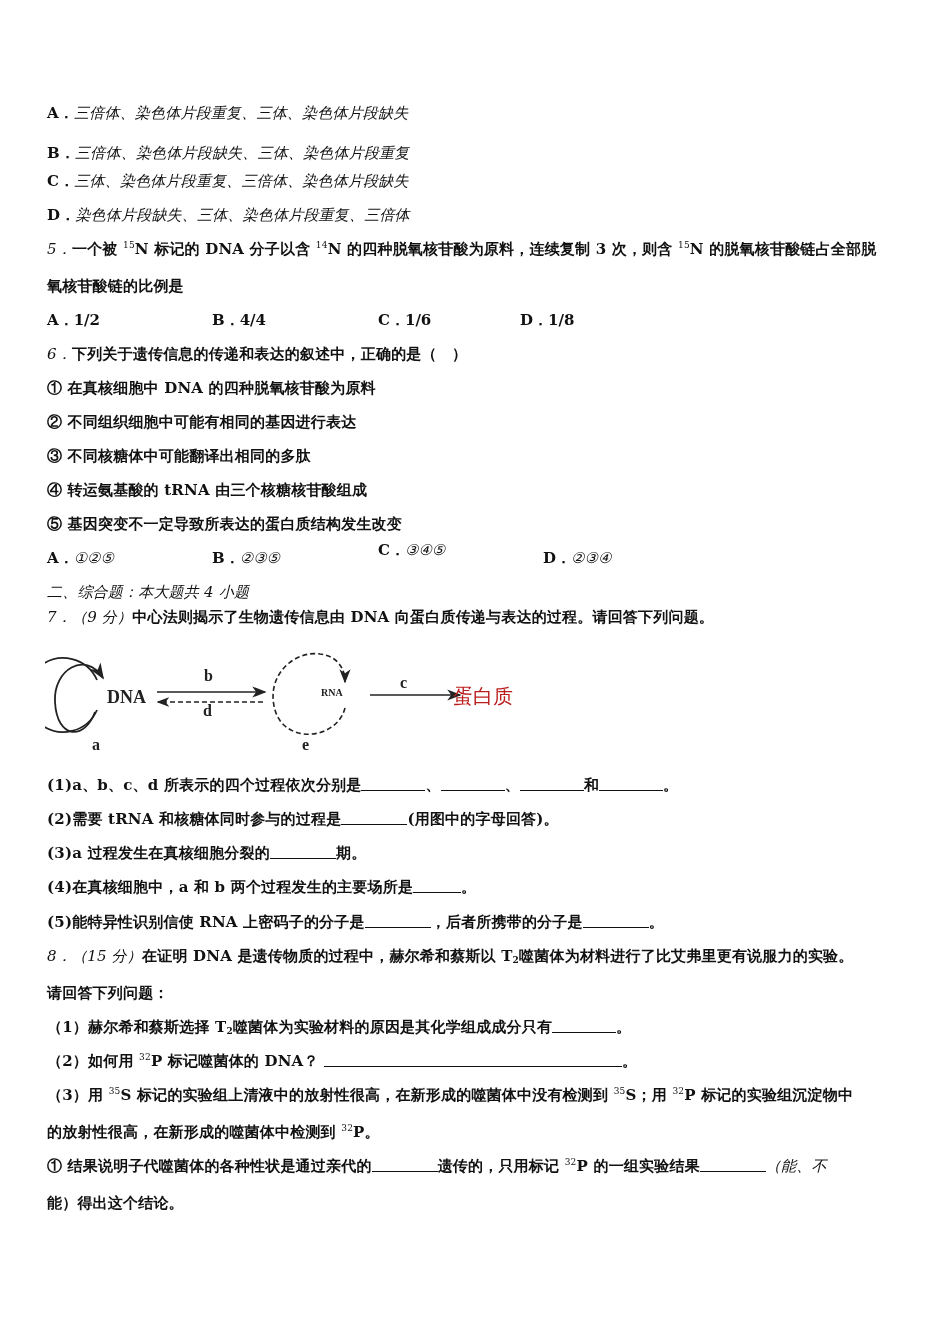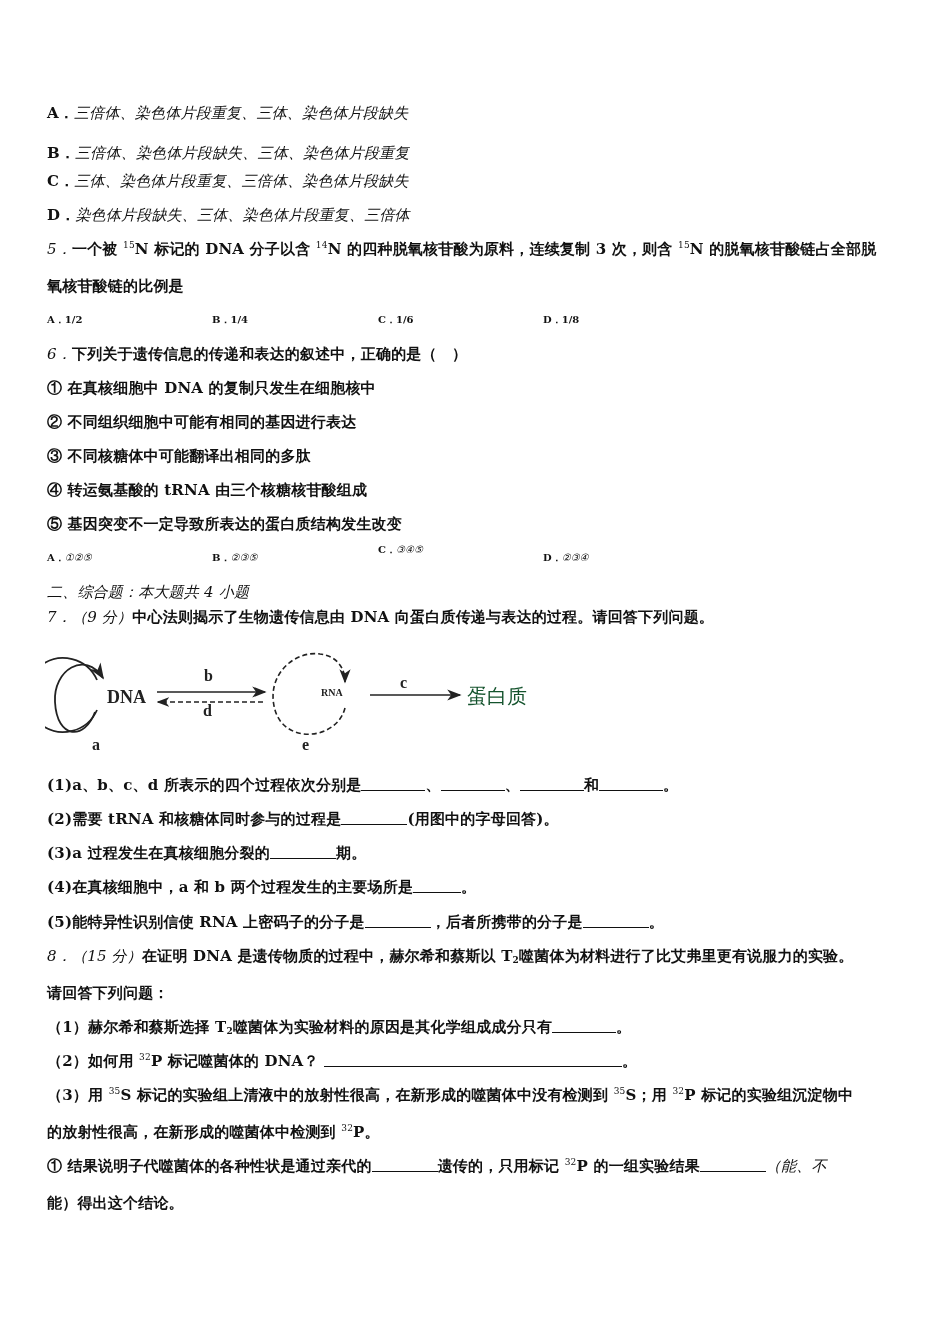--- a/index.html
+++ b/index.html
@@ -1,49 +1,49 @@
 <!DOCTYPE html>
 <html><head>
 <meta charset="utf-8">
 <style>
   html, body { margin: 0; padding: 0; background: #ffffff; }
   body { width: 950px; height: 1344px; position: relative; overflow: hidden;
          font-family: "DejaVu Serif", "Liberation Serif", serif; color: #111; }
   .line { position: absolute; left: 47px; font-size: 15px; line-height: 20px; white-space: nowrap;
           font-weight: bold; letter-spacing: 0.2px; }
   .normal { font-weight: normal; font-style: italic; }
-  .opt { position: absolute; font-size: 10px; line-height: 20px; font-weight: bold; white-space: nowrap; }
+  .opt { position: absolute; font-size: 15px; line-height: 20px; font-weight: bold; white-space: nowrap; }
   sup { font-size: 9px; vertical-align: 6px; line-height: 0; font-weight: normal; }
   sub { font-size: 9px; vertical-align: -2px; line-height: 0; }
   .blank { display: inline-block; border-bottom: 1.3px solid #111; height: 15px; vertical-align: -1px; }
   .diagram { position: absolute; left: 45px; top: 640px; width: 510px; height: 118px; }
   .diagram .lbl { position: absolute; font-family: "Liberation Serif", serif; font-weight: bold; color: #222; }
 </style>
 </head>
 <body>
 
 <div>
   <div class="line" style="top:103px"><span>A．</span><span class="normal">三倍体、染色体片段重复、三体、染色体片段缺失</span></div>
   <div class="line" style="top:143px"><span>B．</span><span class="normal">三倍体、染色体片段缺失、三体、染色体片段重复</span></div>
   <div class="line" style="top:171px"><span>C．</span><span class="normal">三体、染色体片段重复、三倍体、染色体片段缺失</span></div>
   <div class="line" style="top:205px"><span>D．</span><span class="normal">染色体片段缺失、三体、染色体片段重复、三倍体</span></div>
 </div>
 
 <div>
   <div class="line" style="top:239px"><span class="normal">5．</span><span>一个被</span> <sup>15</sup><span>N 标记的 DNA 分子以含</span> <sup>14</sup><span>N 的四种脱氧核苷酸为原料，连续复制 3 次，则含</span> <sup>15</sup><span>N 的脱氧核苷酸链占全部脱</span></div>
   <div class="line" style="top:276px">氧核苷酸链的比例是</div>
   <div class="opt" style="top:310px;left:47px"><span>A．</span><span>1/2</span></div>
-  <div class="opt" style="top:310px;left:212px"><span>B．</span><span>1/4</span></div>
+  <div class="opt" style="top:310px;left:212px"><span>B．</span><span>4/4</span></div>
   <div class="opt" style="top:310px;left:378px"><span>C．</span><span>1/6</span></div>
-  <div class="opt" style="top:310px;left:543px"><span>D．</span><span>1/8</span></div>
+  <div class="opt" style="top:310px;left:520px"><span>D．</span><span>1/8</span></div>
 </div>
 
 <div>
   <div class="line" style="top:344px"><span class="normal">6．</span><span>下列关于遗传信息的传递和表达的叙述中，正确的是（　）</span></div>
-  <div class="line" style="top:378px">① 在真核细胞中 DNA 的复制只发生在细胞核中</div>
+  <div class="line" style="top:378px">① 在真核细胞中 DNA 的四种脱氧核苷酸为原料</div>
   <div class="line" style="top:412px">② 不同组织细胞中可能有相同的基因进行表达</div>
   <div class="line" style="top:446px">③ 不同核糖体中可能翻译出相同的多肽</div>
   <div class="line" style="top:480px">④ 转运氨基酸的 tRNA 由三个核糖核苷酸组成</div>
   <div class="line" style="top:514px">⑤ 基因突变不一定导致所表达的蛋白质结构发生改变</div>
   <div class="opt" style="top:548px;left:47px"><span>A．</span><span class="normal">①②⑤</span></div>
   <div class="opt" style="top:548px;left:212px"><span>B．</span><span class="normal">②③⑤</span></div>
   <div class="opt" style="top:540px;left:378px"><span>C．</span><span class="normal">③④⑤</span></div>
   <div class="opt" style="top:548px;left:543px"><span>D．</span><span class="normal">②③④</span></div>
 </div>
 
@@ -67,21 +67,21 @@
       <line x1="112" y1="52" x2="220" y2="52" stroke="#222" stroke-width="1.6" marker-end="url(#ah)"></line>
 
       <line x1="218" y1="62" x2="113" y2="62" stroke="#222" stroke-width="1.4" stroke-dasharray="5,3" marker-end="url(#ah)"></line>
 
       <path d="M 300 68 C 292 100, 240 105, 230 70 C 220 35, 250 10, 275 14 C 292 16, 300 28, 300 42" fill="none" stroke="#222" stroke-width="1.6" stroke-dasharray="5,3" marker-end="url(#ah)"></path>
 
       <line x1="325" y1="55" x2="415" y2="55" stroke="#222" stroke-width="1.6" marker-end="url(#ah)"></line>
     </svg>
     <span class="lbl" style="left:62px;top:47px;font-size:18px">DNA</span>
     <span class="lbl" style="left:276px;top:47px;font-size:10px">RNA</span>
-    <span class="lbl" style="left:422px;top:43px;font-size:20px;font-weight:normal;font-family:'DejaVu Sans',sans-serif;color:#14532d">蛋白质</span>
+    <span class="lbl" style="left:408px;top:43px;font-size:20px;font-weight:normal;font-family:'DejaVu Sans',sans-serif;color:#b91c1c">蛋白质</span>
     <span class="lbl" style="left:47px;top:96px;font-size:16px">a</span>
     <span class="lbl" style="left:159px;top:27px;font-size:16px">b</span>
     <span class="lbl" style="left:355px;top:34px;font-size:16px">c</span>
     <span class="lbl" style="left:158px;top:62px;font-size:16px">d</span>
     <span class="lbl" style="left:257px;top:96px;font-size:16px">e</span>
   </div>
 
   <div class="line" style="top:775px"><span>(1)a、b、c、d 所表示的四个过程依次分别是</span><span class="blank" style="width:64px"></span><span>、</span><span class="blank" style="width:64px"></span><span>、</span><span class="blank" style="width:64px"></span><span>和</span><span class="blank" style="width:64px"></span><span>。</span></div>
   <div class="line" style="top:809px"><span>(2)需要 tRNA 和核糖体同时参与的过程是</span><span class="blank" style="width:66px"></span><span>(用图中的字母回答)。</span></div>
   <div class="line" style="top:843px"><span>(3)a 过程发生在真核细胞分裂的</span><span class="blank" style="width:66px"></span><span>期。</span></div>

